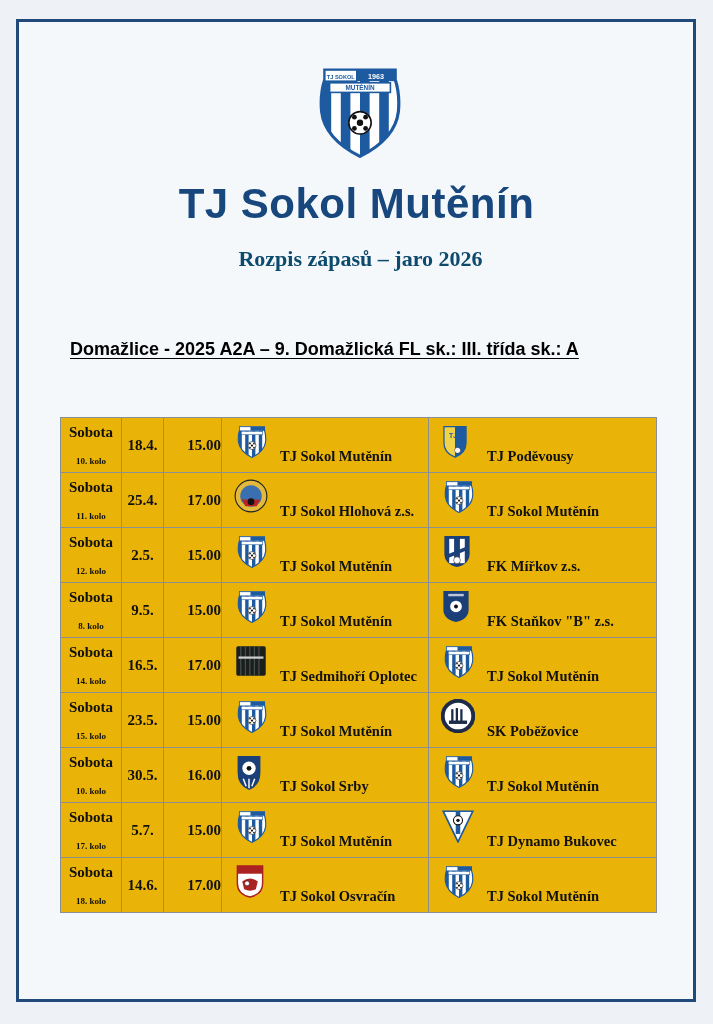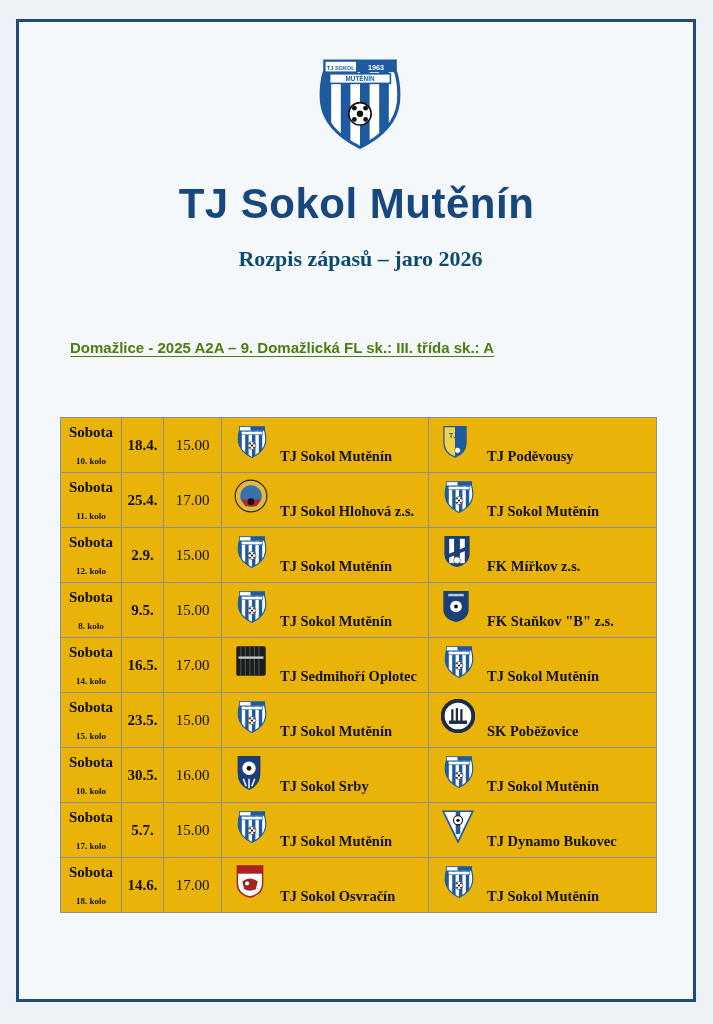--- a/index.html
+++ b/index.html
@@ -10,60 +10,60 @@
     position: relative;
   }
   .frame {
     position: absolute;
     left: 16px; top: 19px; width: 680px; height: 983px;
     border: 3px solid #1f4a7a;
     box-sizing: border-box;
     background: #f5f8fb;
   }
   .logo {
-    position: absolute; left: 318px; top: 53px; width: 84px; height: 96px;
+    position: absolute; left: 318px; top: 62px; width: 84px; height: 96px;
   }
   .title {
     position: absolute; left: 0; right: 0; top: 180px;
     text-align: center;
     font-family: "Liberation Sans", sans-serif;
     font-weight: bold; font-size: 42px; color: #17477c;
     letter-spacing: 0.5px;
   }
   .subtitle {
     position: absolute; left: 8px; right: 0; top: 246px;
     text-align: center;
     font-family: Liberation Serif, serif;
     font-weight: bold; font-size: 22px; color: #0c4a6e;
   }
   .league {
     position: absolute; left: 70px; top: 339px;
     font-family: "Liberation Sans", sans-serif;
-    font-weight: bold; font-size: 15px; color: #4d7c0f;
+    font-weight: bold; font-size: 18px; color: #000000;
     text-decoration: underline; text-underline-offset: 3px;
     white-space: nowrap;
   }
   table.schedule {
     position: absolute; left: 60px; top: 417px;
     width: 597px;
     border-collapse: collapse;
     background: #eab308;
   }
   table.schedule td {
     border: 1.5px solid #8a8f96;
     height: 54px;
     padding: 0;
     vertical-align: middle;
     color: #111;
   }
   td.day { width: 60px; text-align: center; line-height: 1.0; }
   td.day .d { font-weight: bold; font-size: 15px; display: block; }
   td.day .k { font-weight: bold; font-size: 9px; display: block; margin-top: 17px; }
   td.date { width: 41px; font-weight: bold; font-size: 15px; text-align: center; }
-  td.time { width: 57px; font-weight: normal; font-size: 15px; text-align: center; }
+  td.time { width: 57px; font-weight: bold; font-size: 15px; text-align: right; }
   td.team { position: relative; }
   td.home { width: 206px; }
   .team-cell { position: relative; height: 54px; }
   .team-cell .crest {
     position: absolute; left: 12px; top: 6px; width: 36px; height: 32px;
   }
   .team-cell .name {
     position: absolute; left: 58px; top: 30px;
     font-weight: bold; font-size: 14.5px; white-space: nowrap;
   }
@@ -169,21 +169,21 @@
         <span class="name">TJ Sokol Mutěnín</span>
       </div>
     </td>
   </tr>
 
   <tr>
     <td class="day">
       <span class="d">Sobota</span>
       <span class="k">12. kolo</span>
     </td>
-    <td class="date">2.9.</td>
+    <td class="date">2.5.</td>
     <td class="time">15.00</td>
     <td class="team home">
       <div class="team-cell">
         <span class="crest"><svg viewBox="0 0 100 120" width="36" height="34">
                 <use href="#c-mutenin"></use>
               </svg></span>
         <span class="name">TJ Sokol Mutěnín</span>
       </div>
     </td>
     <td class="team away">

